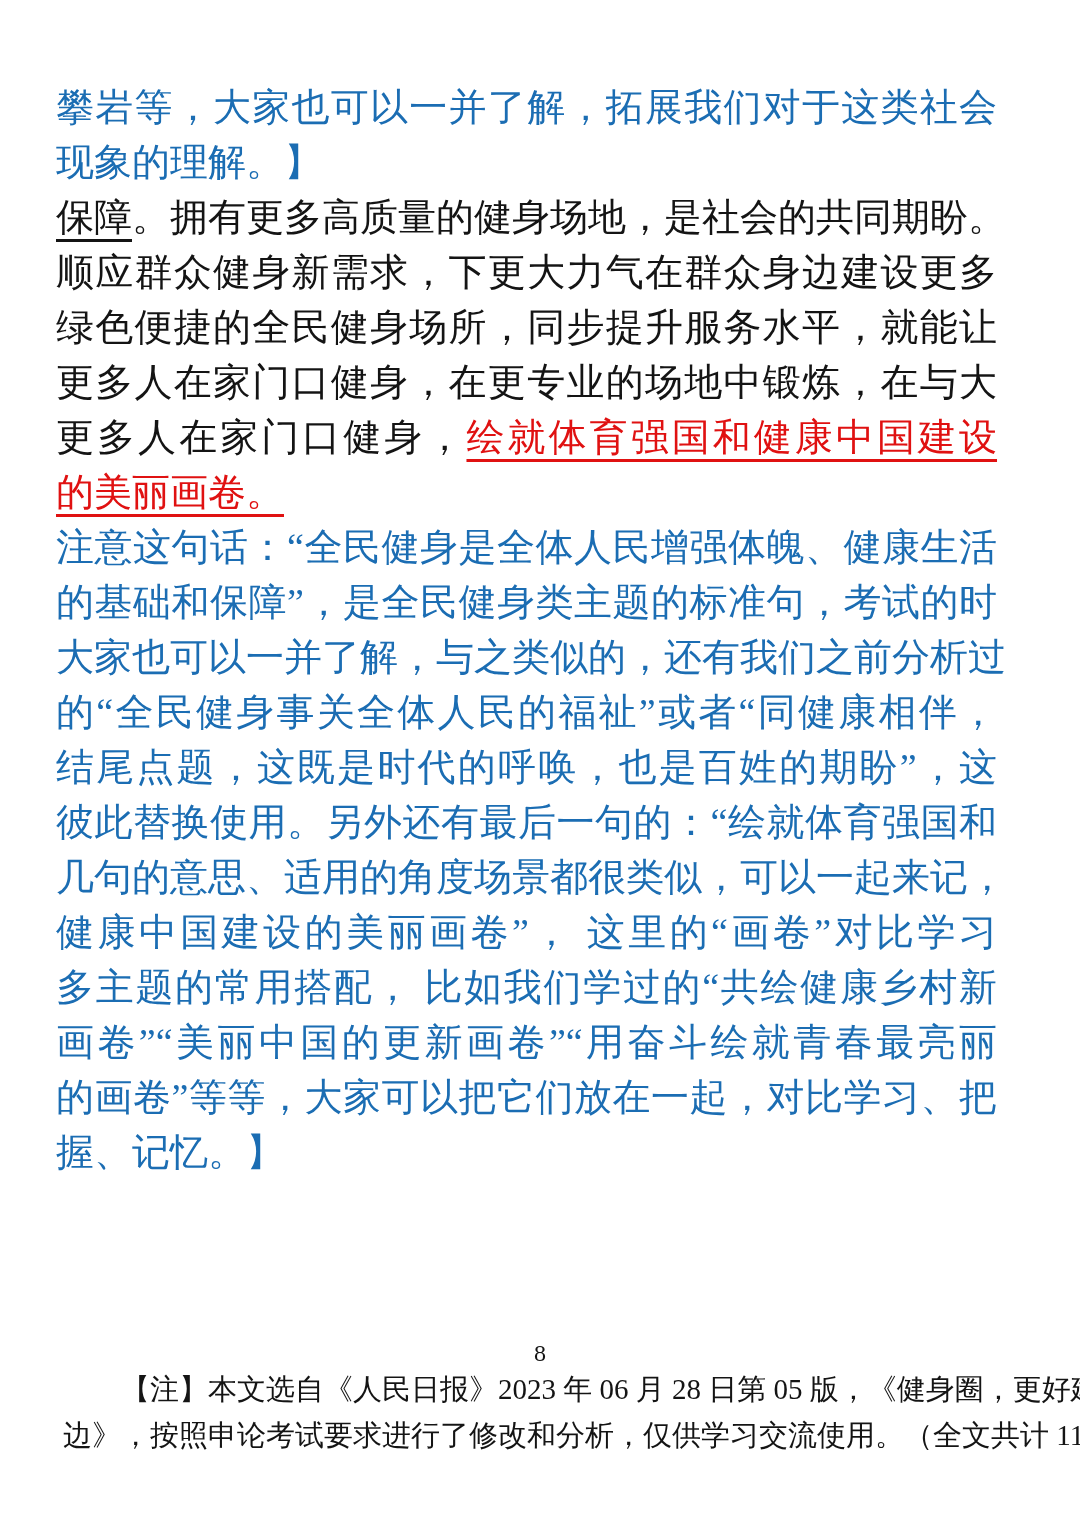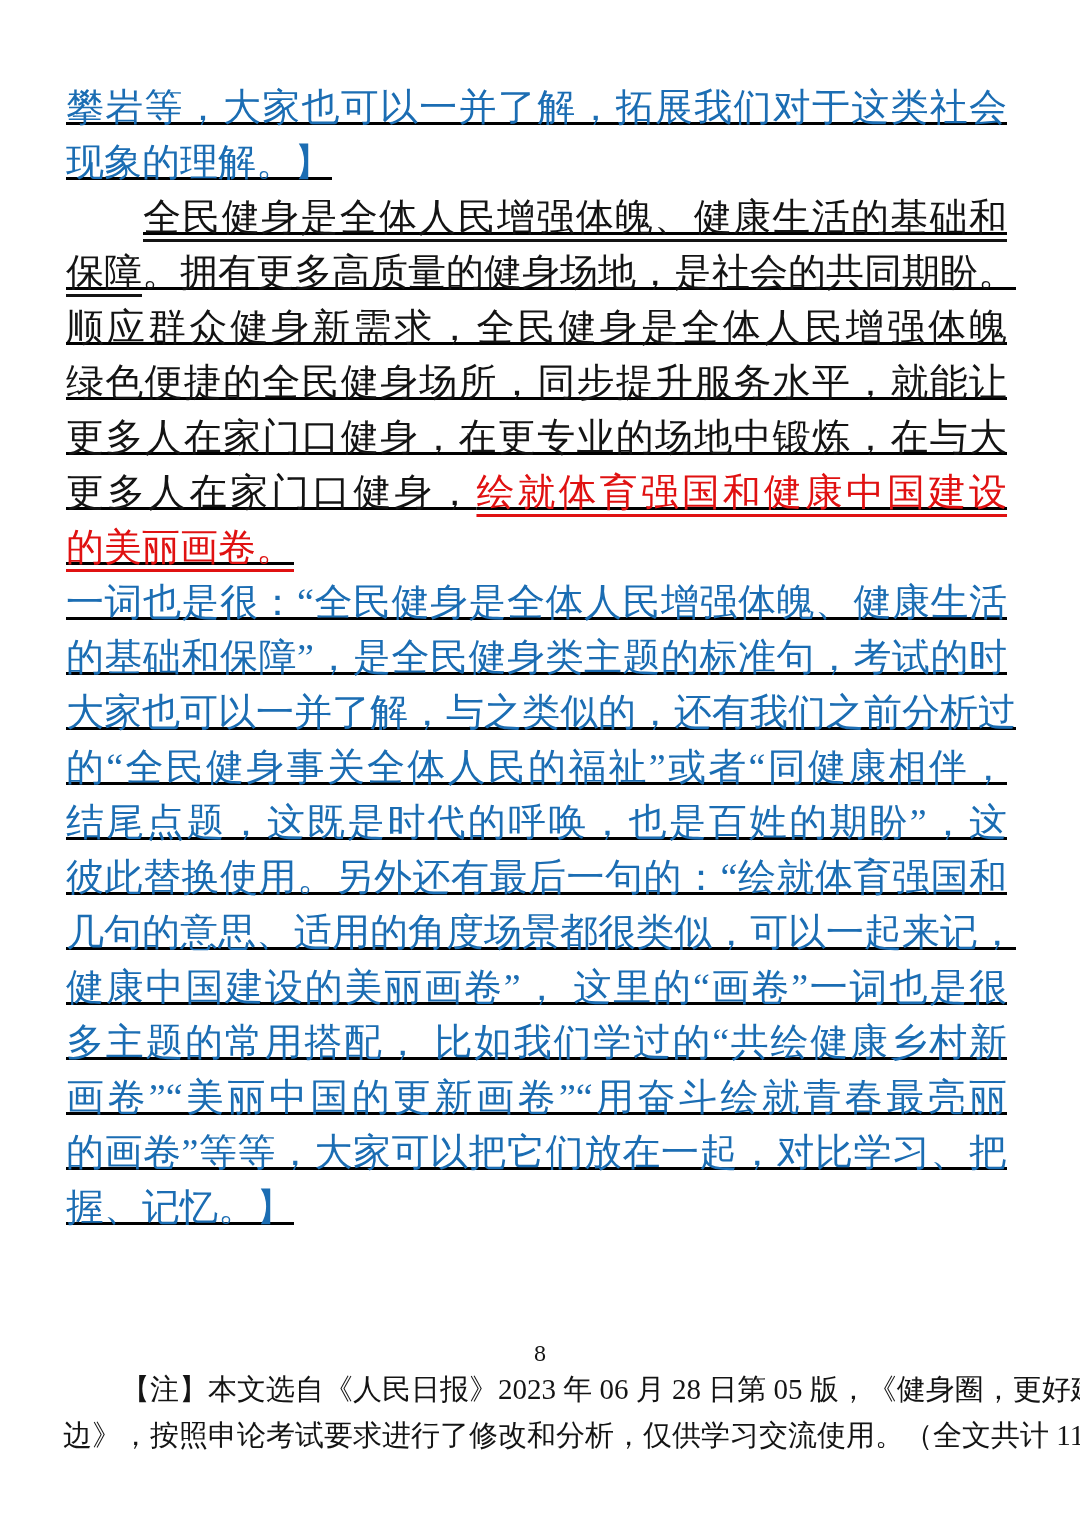--- a/index.html
+++ b/index.html
@@ -10,24 +10,23 @@
   .page {
     position: relative;
     width: 1080px;
     height: 1528px;
     background: #ffffff;
     overflow: hidden;
     font-family: "Liberation Serif", "DejaVu Serif", serif;
   }
   .main {
     position: absolute;
-    left: 66px;
+    left: 56px;
     top: 80px;
     width: 941px;
-    text-decoration: underline;
   }
   .tline {
     font-size: 38px;
     line-height: 55px;
     height: 55px;
     text-align: justify;
     text-align-last: justify;
     white-space: nowrap;
     letter-spacing: 0;
     color: #141414;
@@ -78,35 +77,34 @@
     width: 951px;
   }
 </style>
 </head>
 <body>
 
 <div class="page">
   <div class="main">
       <div class="tline"><span class="run-blue">攀岩等，大家也可以一并了解，拓展我们对于这类社会</span></div>
       <div class="tline short"><span class="run-blue">现象的理解。】</span></div>
-      <div class="tline indent"><span class="run-black-u">全民健身是全体人民增强体魄、健康生活的基础和</span></div>
       <div class="tline"><span class="run-black-u">保障</span><span class="run-black">。拥有更多高质量的健身场地，是社会的共同期盼。</span></div>
-      <div class="tline"><span class="run-black">顺应群众健身新需求，全民健身是全体人民增强体魄</span></div>
+      <div class="tline"><span class="run-black">顺应群众健身新需求，下更大力气在群众身边建设更多</span></div>
       <div class="tline"><span class="run-black">绿色便捷的全民健身场所，同步提升服务水平，就能让</span></div>
       <div class="tline"><span class="run-black">更多人在家门口健身，在更专业的场地中锻炼，在与大</span></div>
       <div class="tline"><span class="run-black">更多人在家门口健身，</span><span class="run-red-u">绘就体育强国和健康中国建设</span></div>
       <div class="tline short"><span class="run-red-u">的美丽画卷。</span></div>
-      <div class="tline"><span class="run-blue">一词也是很：“全民健身是全体人民增强体魄、健康生活</span></div>
+      <div class="tline"><span class="run-blue">注意这句话：“全民健身是全体人民增强体魄、健康生活</span></div>
       <div class="tline"><span class="run-blue">的基础和保障”，是全民健身类主题的标准句，考试的时</span></div>
       <div class="tline"><span class="run-blue">大家也可以一并了解，与之类似的，还有我们之前分析过</span></div>
       <div class="tline"><span class="run-blue">的“全民健身事关全体人民的福祉”或者“同健康相伴，</span></div>
       <div class="tline"><span class="run-blue">结尾点题，这既是时代的呼唤，也是百姓的期盼”，这</span></div>
       <div class="tline"><span class="run-blue">彼此替换使用。另外还有最后一句的：“绘就体育强国和</span></div>
       <div class="tline"><span class="run-blue">几句的意思、适用的角度场景都很类似，可以一起来记，</span></div>
-      <div class="tline"><span class="run-blue">健康中国建设的美丽画卷”， 这里的“画卷”一词也是很</span></div>
+      <div class="tline"><span class="run-blue">健康中国建设的美丽画卷”， 这里的“画卷”对比学习</span></div>
       <div class="tline"><span class="run-blue">多主题的常用搭配， 比如我们学过的“共绘健康乡村新</span></div>
       <div class="tline"><span class="run-blue">画卷”“美丽中国的更新画卷”“用奋斗绘就青春最亮丽</span></div>
       <div class="tline"><span class="run-blue">的画卷”等等，大家可以把它们放在一起，对比学习、把</span></div>
       <div class="tline short"><span class="run-blue">握、记忆。】</span></div>
     </div>
   <div class="page-num">8</div>
   <div class="note">
       <div class="tline indent"><span class="run-black">【注】本文选自《人民日报》2023 年 06 月 28 日第 05 版，《健身圈，更好建身</span></div>
       <div class="tline"><span class="run-black">边》，按照申论考试要求进行了修改和分析，仅供学习交流使用。（全文共计 1126 字）</span></div>
     </div>

